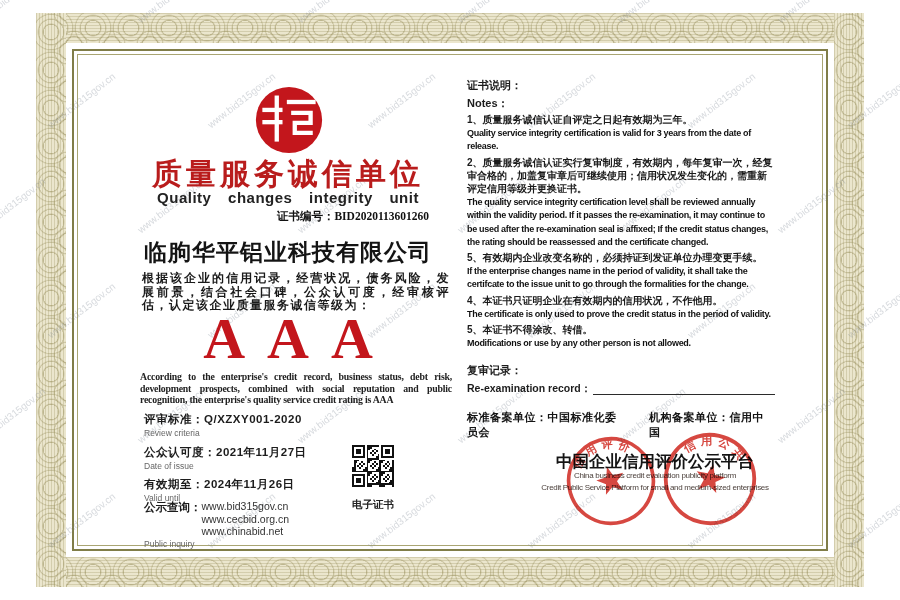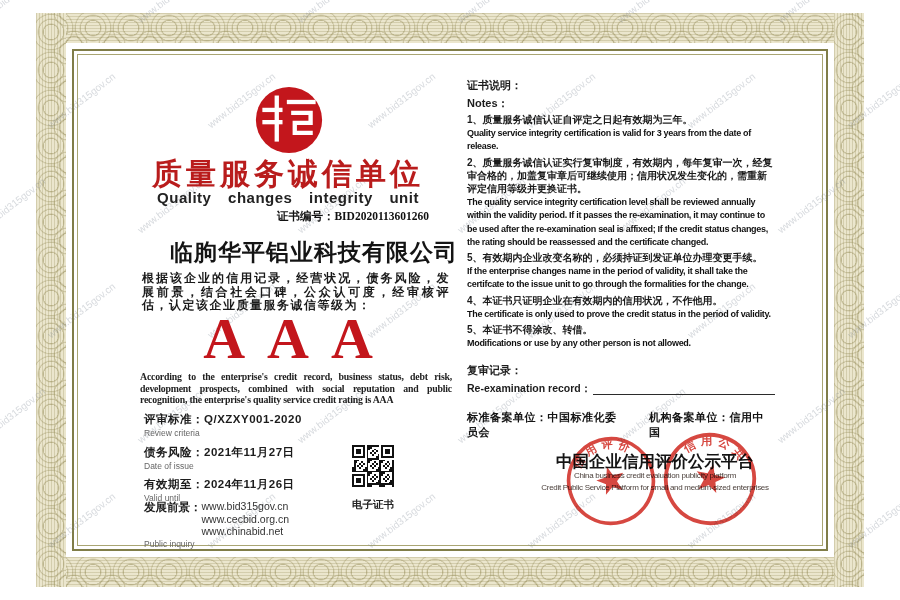--- a/index.html
+++ b/index.html
@@ -41,21 +41,21 @@
   .wm{position:absolute;font-size:10px;color:rgba(120,130,142,.30);transform:rotate(-38deg);white-space:nowrap;}
 
   
   .logo{position:absolute;left:253px;top:84px;width:72px;height:72px;}
   .title-cn{position:absolute;left:118px;top:154px;width:340px;text-align:center;
             font-size:30px;font-weight:900;letter-spacing:4px;color:#b91c1c;}
   .title-en{position:absolute;left:118px;top:189px;width:340px;text-align:center;
             font-size:15px;font-weight:700;letter-spacing:.5px;word-spacing:12px;color:#222;}
   .cert-no{position:absolute;left:233px;top:209px;width:240px;text-align:center;
            font-family:"Liberation Serif",serif;font-weight:700;font-size:11.5px;color:#111;}
-  .company{position:absolute;left:118px;top:237px;width:340px;text-align:right;
+  .company{position:absolute;left:118px;top:237px;width:340px;text-align:center;
            font-size:23px;font-weight:600;letter-spacing:1px;color:#141414;}
   .stmt-cn{position:absolute;left:142px;top:272px;width:308px;font-size:12px;font-weight:700;
            line-height:13.5px;letter-spacing:1.5px;text-align:justify;color:#1a1a1a;}
   .rating{position:absolute;left:118px;top:305px;width:340px;text-align:center;
           font-family:"Liberation Serif",serif;font-size:58px;font-weight:700;
           letter-spacing:22px;text-indent:22px;color:#c3161c;}
   .stmt-en{position:absolute;left:140px;top:371px;width:312px;font-family:"Liberation Serif",serif;
            font-size:9.8px;font-weight:700;letter-spacing:-.2px;line-height:11.5px;text-align:justify;color:#222;}
   .meta{position:absolute;left:144px;}
   .meta-main{font-size:11.5px;font-weight:700;color:#1c1c1c;letter-spacing:.5px;}
@@ -156,30 +156,30 @@
   <div class="company">临朐华平铝业科技有限公司</div>
   <div class="stmt-cn">根据该企业的信用记录，经营状况，债务风险，发展前景，结合社会口碑，公众认可度，经审核评估，认定该企业质量服务诚信等级为：</div>
   <div class="rating">AAA</div>
   <div class="stmt-en">According to the enterprise's credit record, business status, debt risk, development prospects, combined with social reputation and public recognition, the enterprise's quality service credit rating is AAA</div>
 
   <div class="meta m-review">
     <div class="meta-main">评审标准：Q/XZXY001-2020</div>
     <div class="meta-sub">Review criteria</div>
   </div>
   <div class="meta m-issue">
-    <div class="meta-main">债务风险：2021年11月27日</div>
+    <div class="meta-main">公众认可度：2021年11月27日</div>
     <div class="meta-sub">Date of issue</div>
   </div>
   <div class="meta m-valid">
     <div class="meta-main">有效期至：2024年11月26日</div>
     <div class="meta-sub">Valid until</div>
   </div>
   <div class="meta m-inquiry">
     <div class="inq-row">
-      <span class="inq-label">发展前景：</span>
+      <span class="inq-label">公示查询：</span>
       <span class="inq-urls" id="inq-urls">
           <div>www.bid315gov.cn</div>
           <div>www.cecbid.org.cn</div>
           <div>www.chinabid.net</div>
         </span>
     </div>
     <div class="meta-sub">Public inquiry</div>
   </div>
 
   <div class="qr-wrap">

